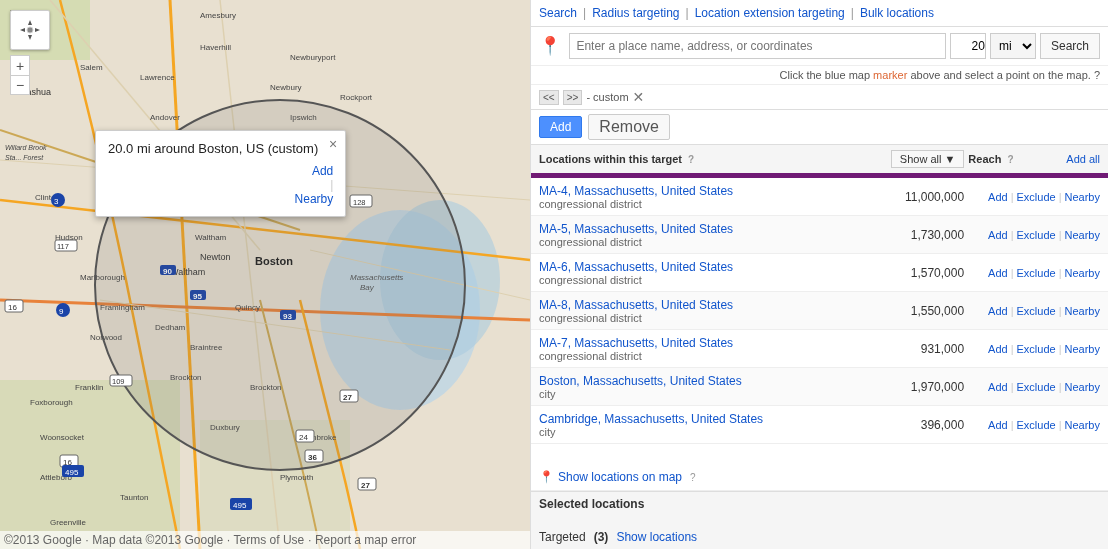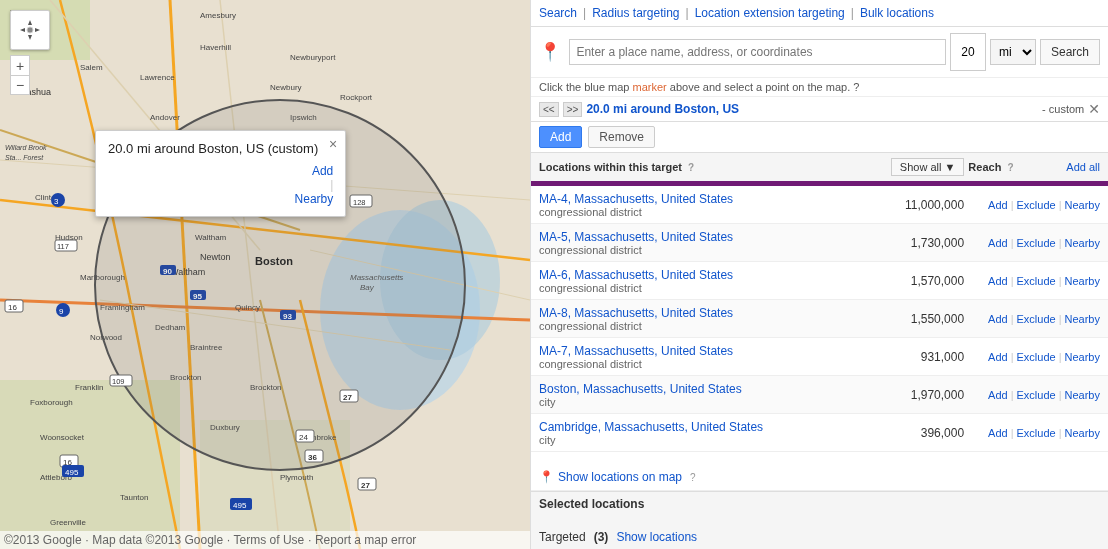--- a/index.html
+++ b/index.html
@@ -182,23 +182,23 @@
       height: 26px;
       border: 1px solid #ccc;
       padding: 2px 6px;
       font-size: 12px;
       color: #999;
       outline: none;
     }
 
     .distance-input {
       width: 36px;
-      height: 38px;
-      border: 1px solid #ccc;
-      text-align: center;
+      height: 26px;
+      border: 1px solid #ccc;
+      text-align: right;
       font-size: 12px;
       outline: none;
     }
 
     .unit-select {
       height: 26px;
       border: 1px solid #ccc;
       font-size: 12px;
       background: #f5f5f5;
       padding: 0 4px;
@@ -213,20 +213,21 @@
       font-size: 12px;
       cursor: pointer;
       color: #333;
     }
 
     .search-hint {
       padding: 3px 8px;
       font-size: 11px;
       color: #555;
       border-bottom: 1px solid #eee;
+      text-align: right;
     }
 
     .search-hint a {
       color: #d63;
       text-decoration: none;
     }
 
     
     .radius-bar {
       display: flex;
@@ -280,21 +281,21 @@
       font-size: 12px;
       padding: 3px 10px;
       cursor: pointer;
       border-radius: 2px;
     }
 
     .remove-btn {
       background: #f8f8f8;
       border: 1px solid #ccc;
       color: #555;
-      font-size: 12px;
+      font-size: 16px;
       padding: 3px 10px;
       cursor: pointer;
       border-radius: 2px;
     }
 
     
     .table-header {
       display: flex;
       align-items: center;
       padding: 5px 8px;
@@ -643,21 +644,20 @@
     <button class="search-btn">Search</button>
   </div>
 
   <div class="search-hint">
     Click the blue map <a href="#">marker</a> above and select a point on the map. <span>?</span>
   </div>
 
   <div class="radius-bar">
     <button class="radius-nav-btn">&lt;&lt;</button>
     <button class="radius-nav-btn">&gt;&gt;</button>
-    <span class="radius-title">20.0 mi around Boston, US</span>
     <span class="radius-custom">- custom</span>
     <span class="radius-close">✕</span>
   </div>
 
   <div class="action-row">
     <button class="add-btn">Add</button>
     <button class="remove-btn">Remove</button>
   </div>
 
   <div class="table-header">

